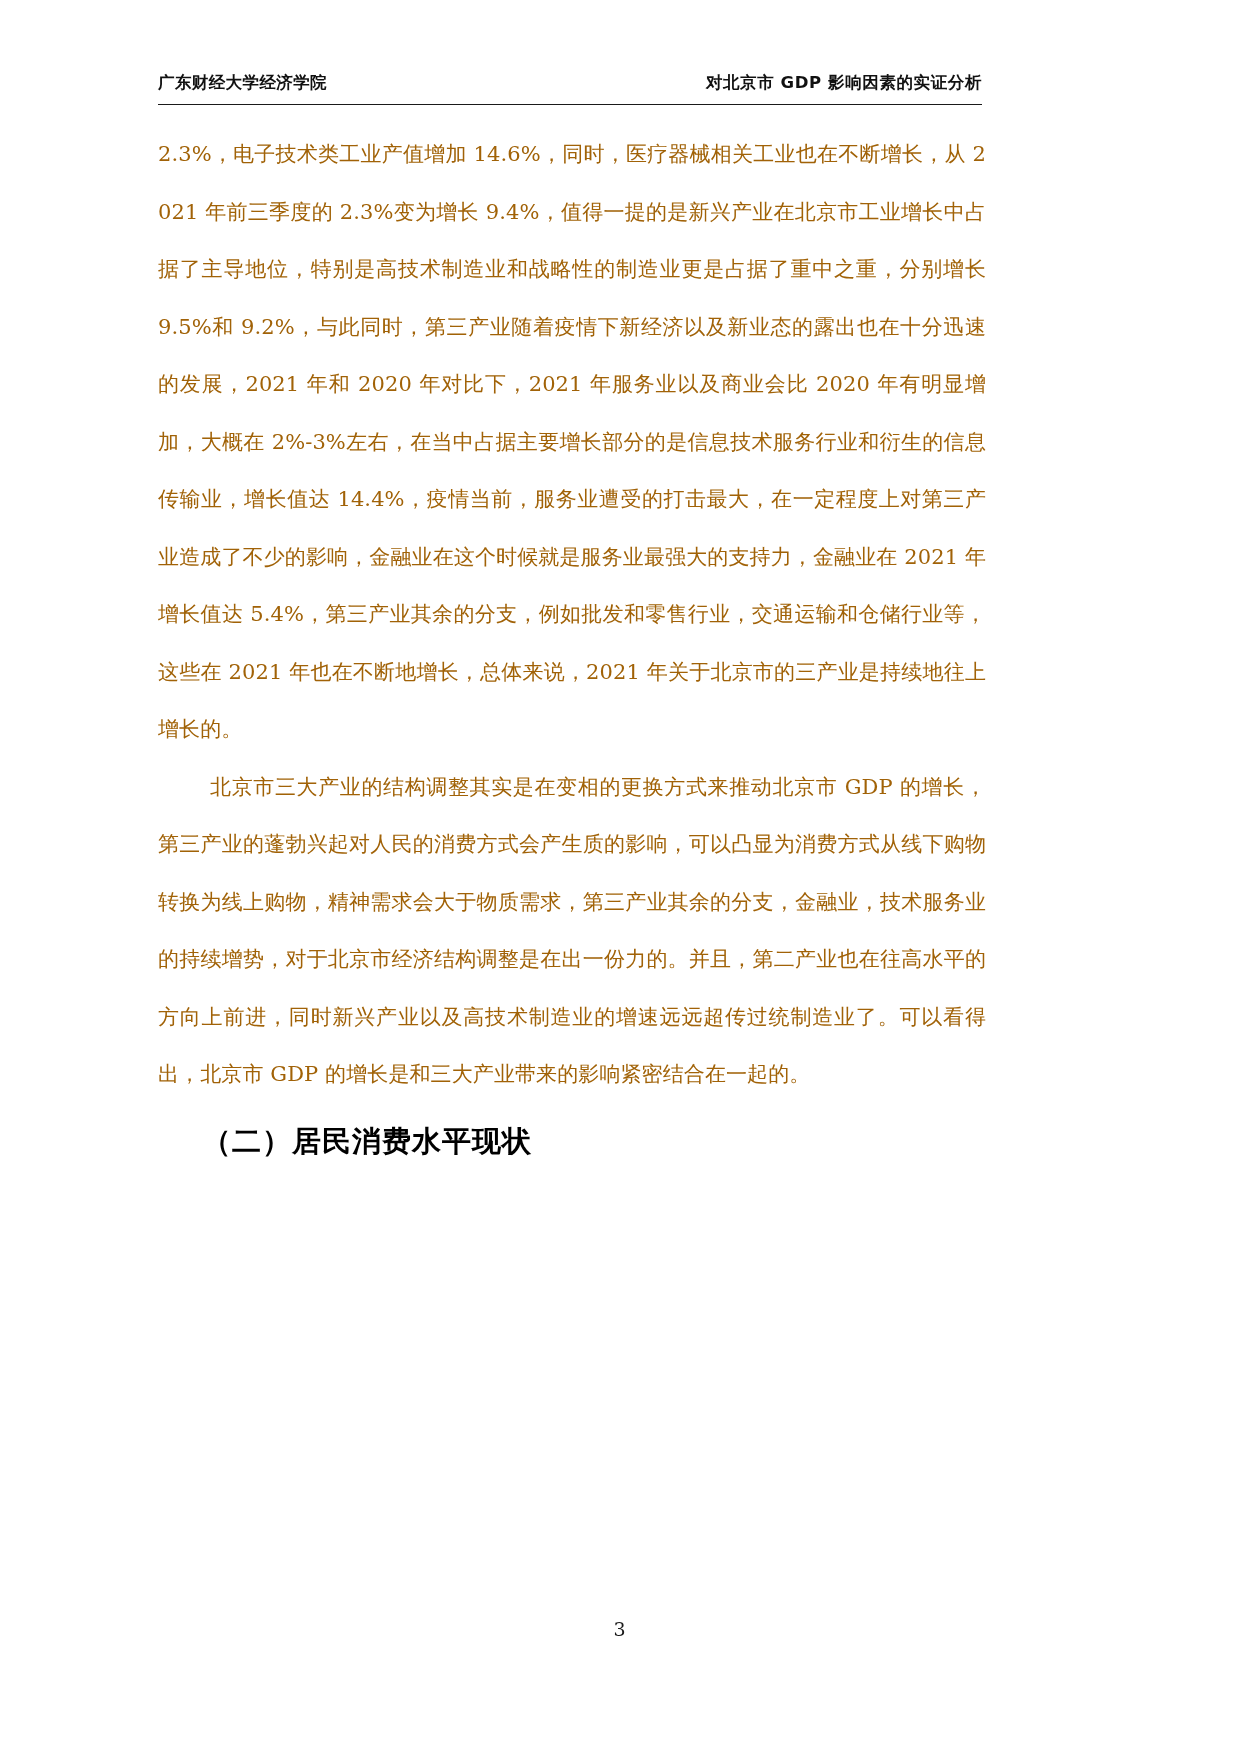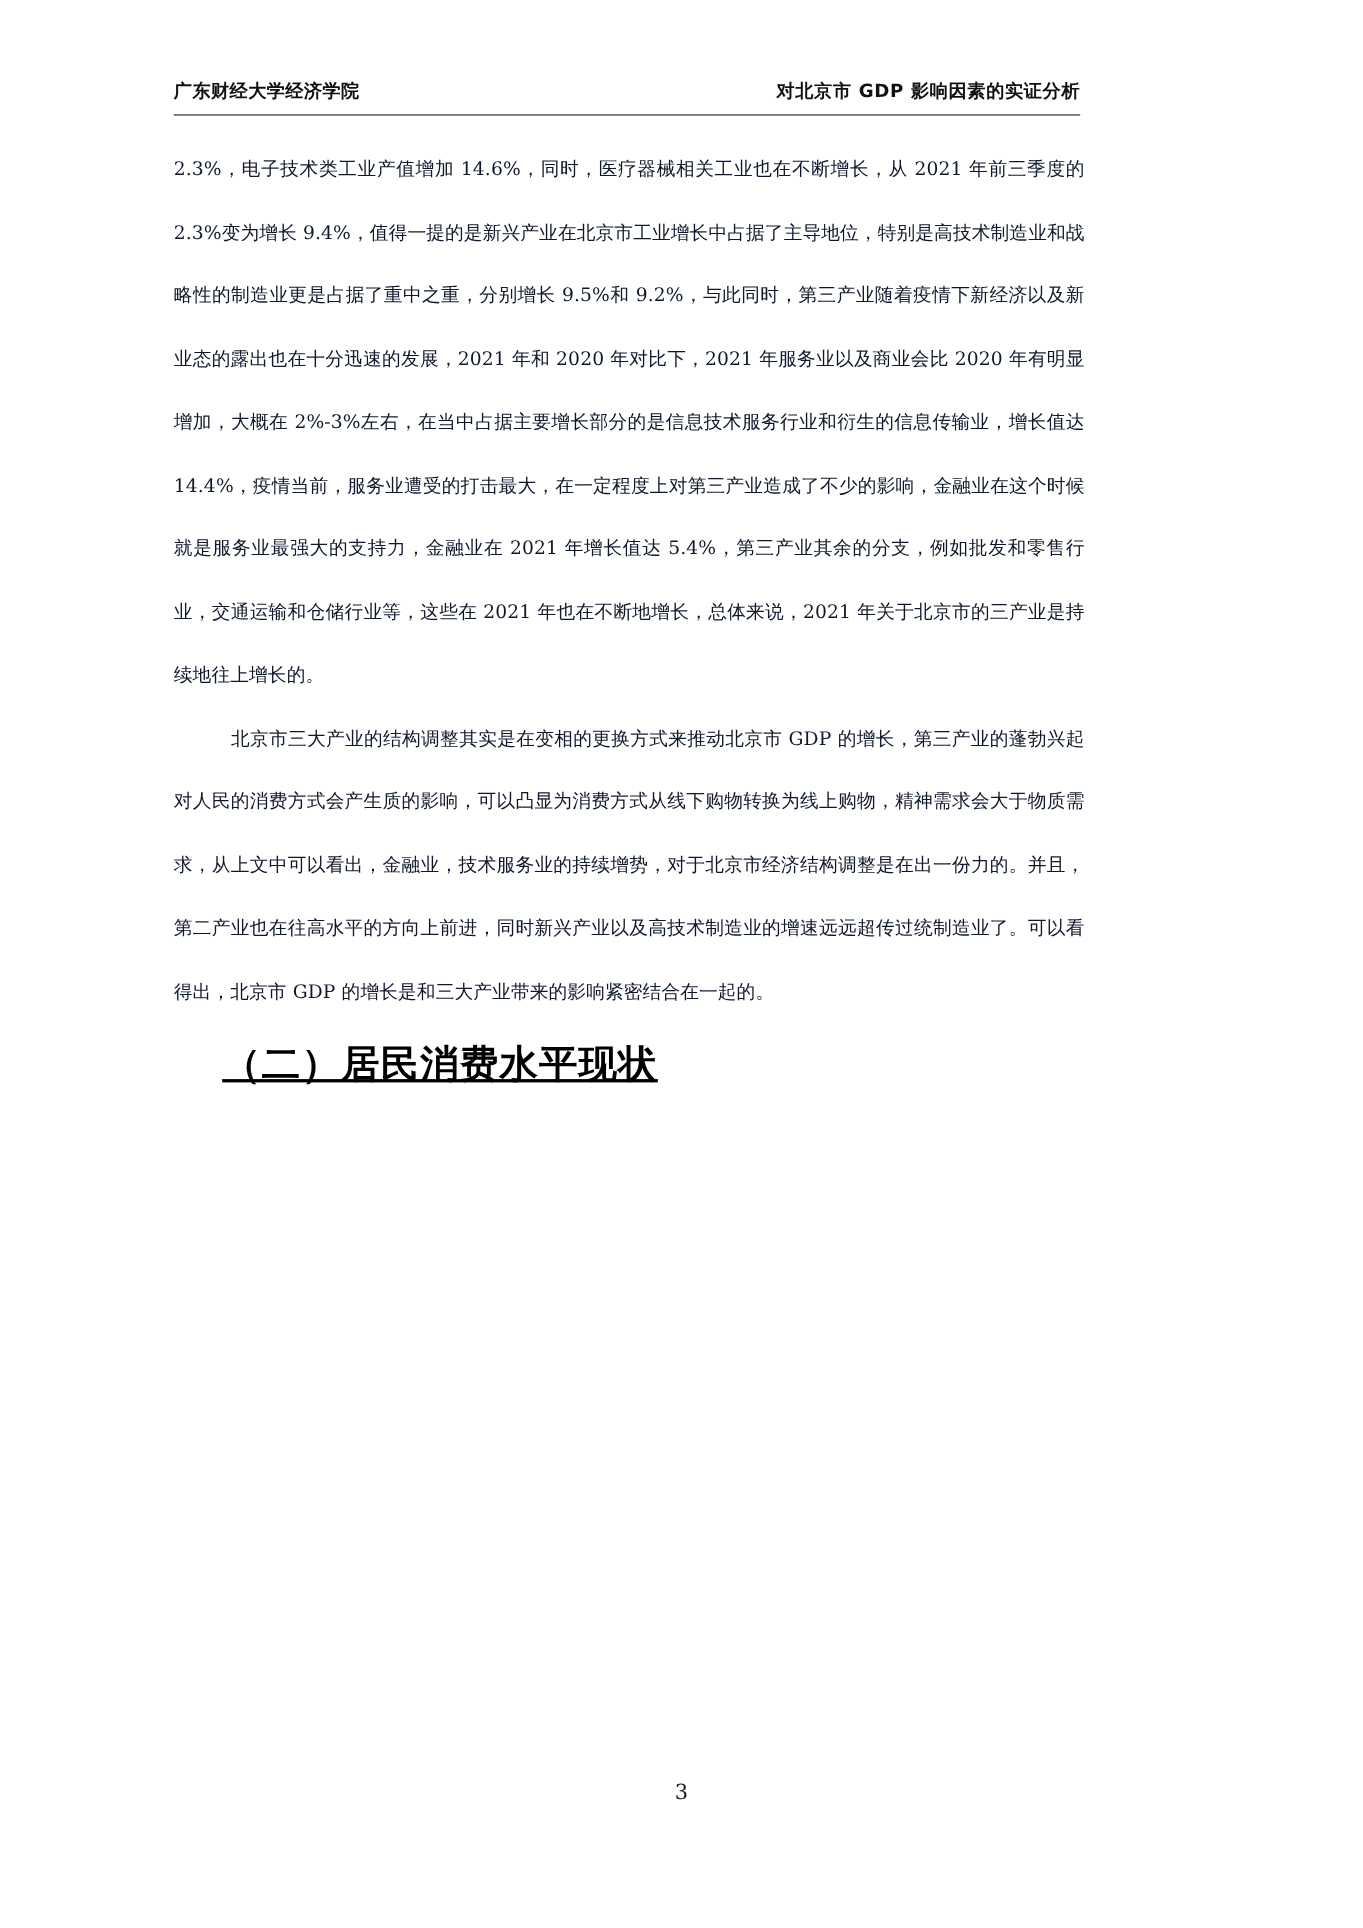--- a/index.html
+++ b/index.html
@@ -51,46 +51,45 @@
   
   .body-area {
     position: absolute;
     left: 158px;
     top: 126px;
     width: 828px;
   }
 
   p.para {
     margin: 0;
-    font-size: 17px;
+    font-size: 21px;
     line-height: 57.5px;
     text-align: justify;
     text-justify: inter-character;
     text-align-last: left;
     letter-spacing: 0.1px;
-    color: #0f172a;
+    color: #a16207;
     word-break: break-all;
     text-indent: 0;
   }
   p.para.indent {
     text-indent: 52px;
   }
 
   h2.section-heading {
     margin: 0;
     padding: 12px 0 6px 0;
     font-family: "DejaVu Sans", "Liberation Sans", sans-serif;
-    font-size: 35px;
+    font-size: 29px;
     font-weight: bold;
     line-height: 50px;
     letter-spacing: 1px;
     text-indent: 44px;
     color: #000000;
     white-space: nowrap;
-    text-decoration: underline;
   }
 
   .figure-gap {
     height: 430px;
   }
 
   
   .footer {
     position: absolute;
     left: 0;
@@ -110,21 +109,21 @@
   <div class="header">
     <span class="header-left">广东财经大学经济学院</span>
     <span class="header-right">对北京市 GDP 影响因素的实证分析</span>
   </div>
   <div class="header-rule"></div>
 
   <div class="body-area">
 
     <p class="para">2.3%，电子技术类工业产值增加 14.6%，同时，医疗器械相关工业也在不断增长，从 2021 年前三季度的 2.3%变为增长 9.4%，值得一提的是新兴产业在北京市工业增长中占据了主导地位，特别是高技术制造业和战略性的制造业更是占据了重中之重，分别增长 9.5%和 9.2%，与此同时，第三产业随着疫情下新经济以及新业态的露出也在十分迅速的发展，2021 年和 2020 年对比下，2021 年服务业以及商业会比 2020 年有明显增加，大概在 2%-3%左右，在当中占据主要增长部分的是信息技术服务行业和衍生的信息传输业，增长值达 14.4%，疫情当前，服务业遭受的打击最大，在一定程度上对第三产业造成了不少的影响，金融业在这个时候就是服务业最强大的支持力，金融业在 2021 年增长值达 5.4%，第三产业其余的分支，例如批发和零售行业，交通运输和仓储行业等，这些在 2021 年也在不断地增长，总体来说，2021 年关于北京市的三产业是持续地往上增长的。</p>
 
-    <p class="para indent">北京市三大产业的结构调整其实是在变相的更换方式来推动北京市 GDP 的增长，第三产业的蓬勃兴起对人民的消费方式会产生质的影响，可以凸显为消费方式从线下购物转换为线上购物，精神需求会大于物质需求，从上文中可以看出，金融业，技术服务业的持续增势，对于北京市经济结构调整是在出一份力的。并且，第二产业也在往高水平的方向上前进，同时新兴产业以及高技术制造业的增速远远超传过统制造业了。可以看得出，北京市 GDP 的增长是和三大产业带来的影响紧密结合在一起的。</p>
+    <p class="para indent">北京市三大产业的结构调整其实是在变相的更换方式来推动北京市 GDP 的增长，第三产业的蓬勃兴起对人民的消费方式会产生质的影响，可以凸显为消费方式从线下购物转换为线上购物，精神需求会大于物质需求，第三产业其余的分支，金融业，技术服务业的持续增势，对于北京市经济结构调整是在出一份力的。并且，第二产业也在往高水平的方向上前进，同时新兴产业以及高技术制造业的增速远远超传过统制造业了。可以看得出，北京市 GDP 的增长是和三大产业带来的影响紧密结合在一起的。</p>
 
     <h2 class="section-heading">（二）居民消费水平现状</h2>
 
 
     <div class="figure-gap"></div>
   </div>
 
   <div class="footer">3</div>
 
 </div>

